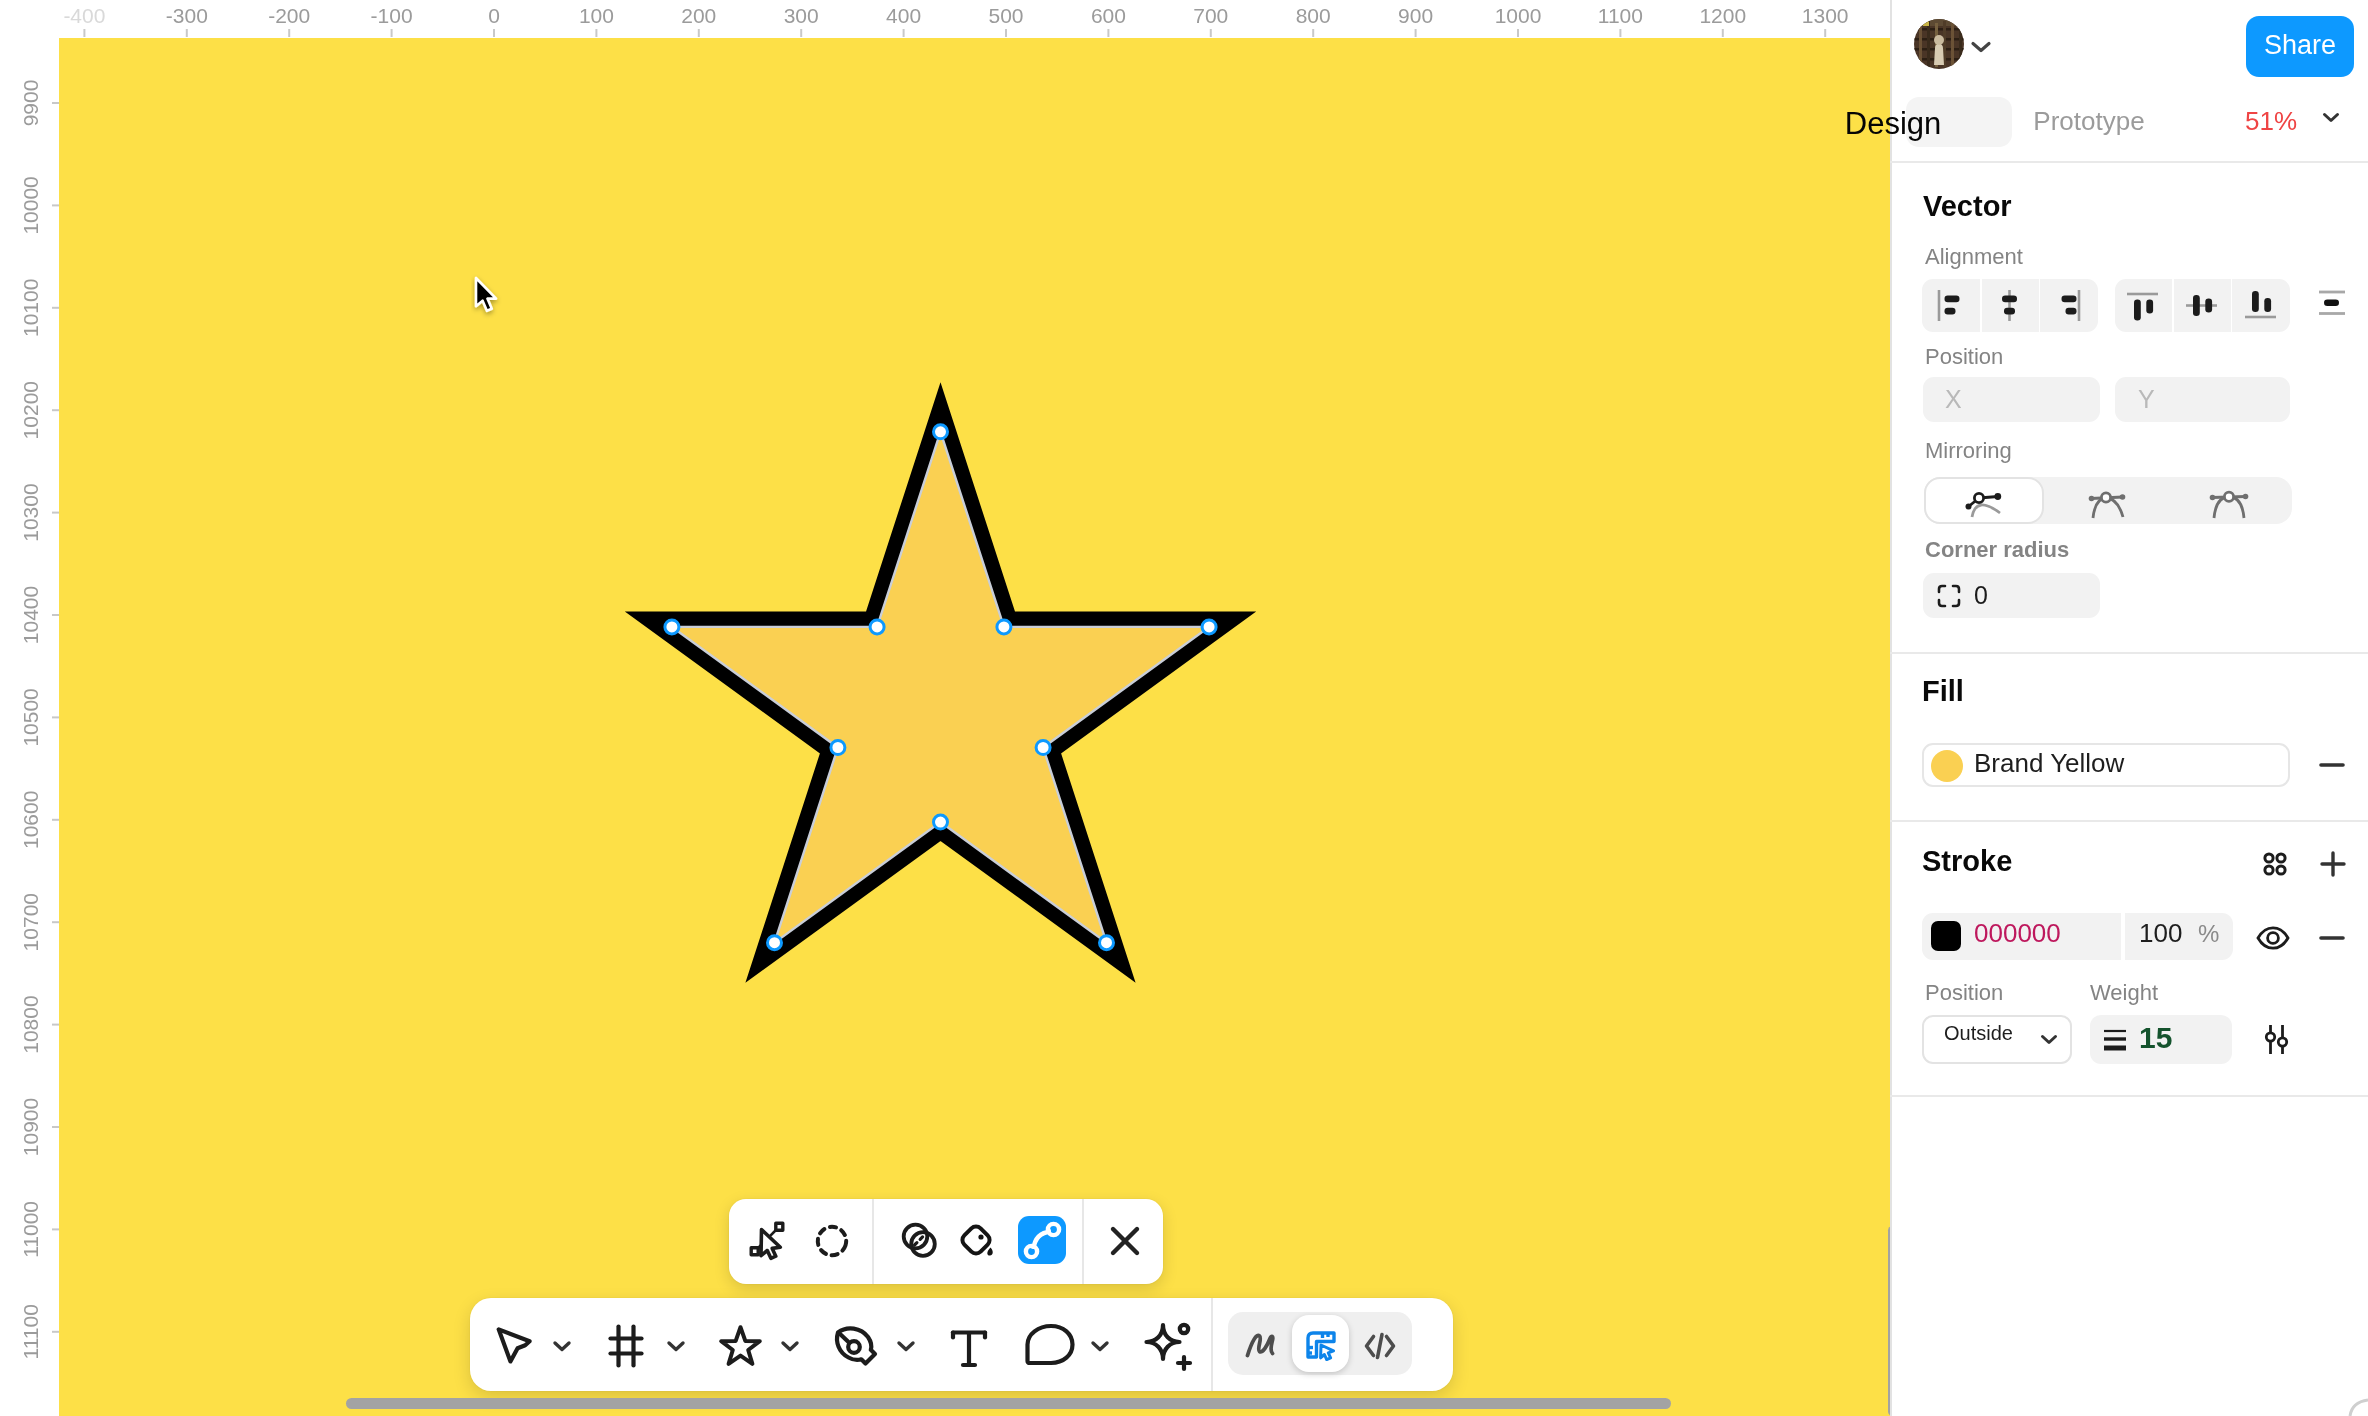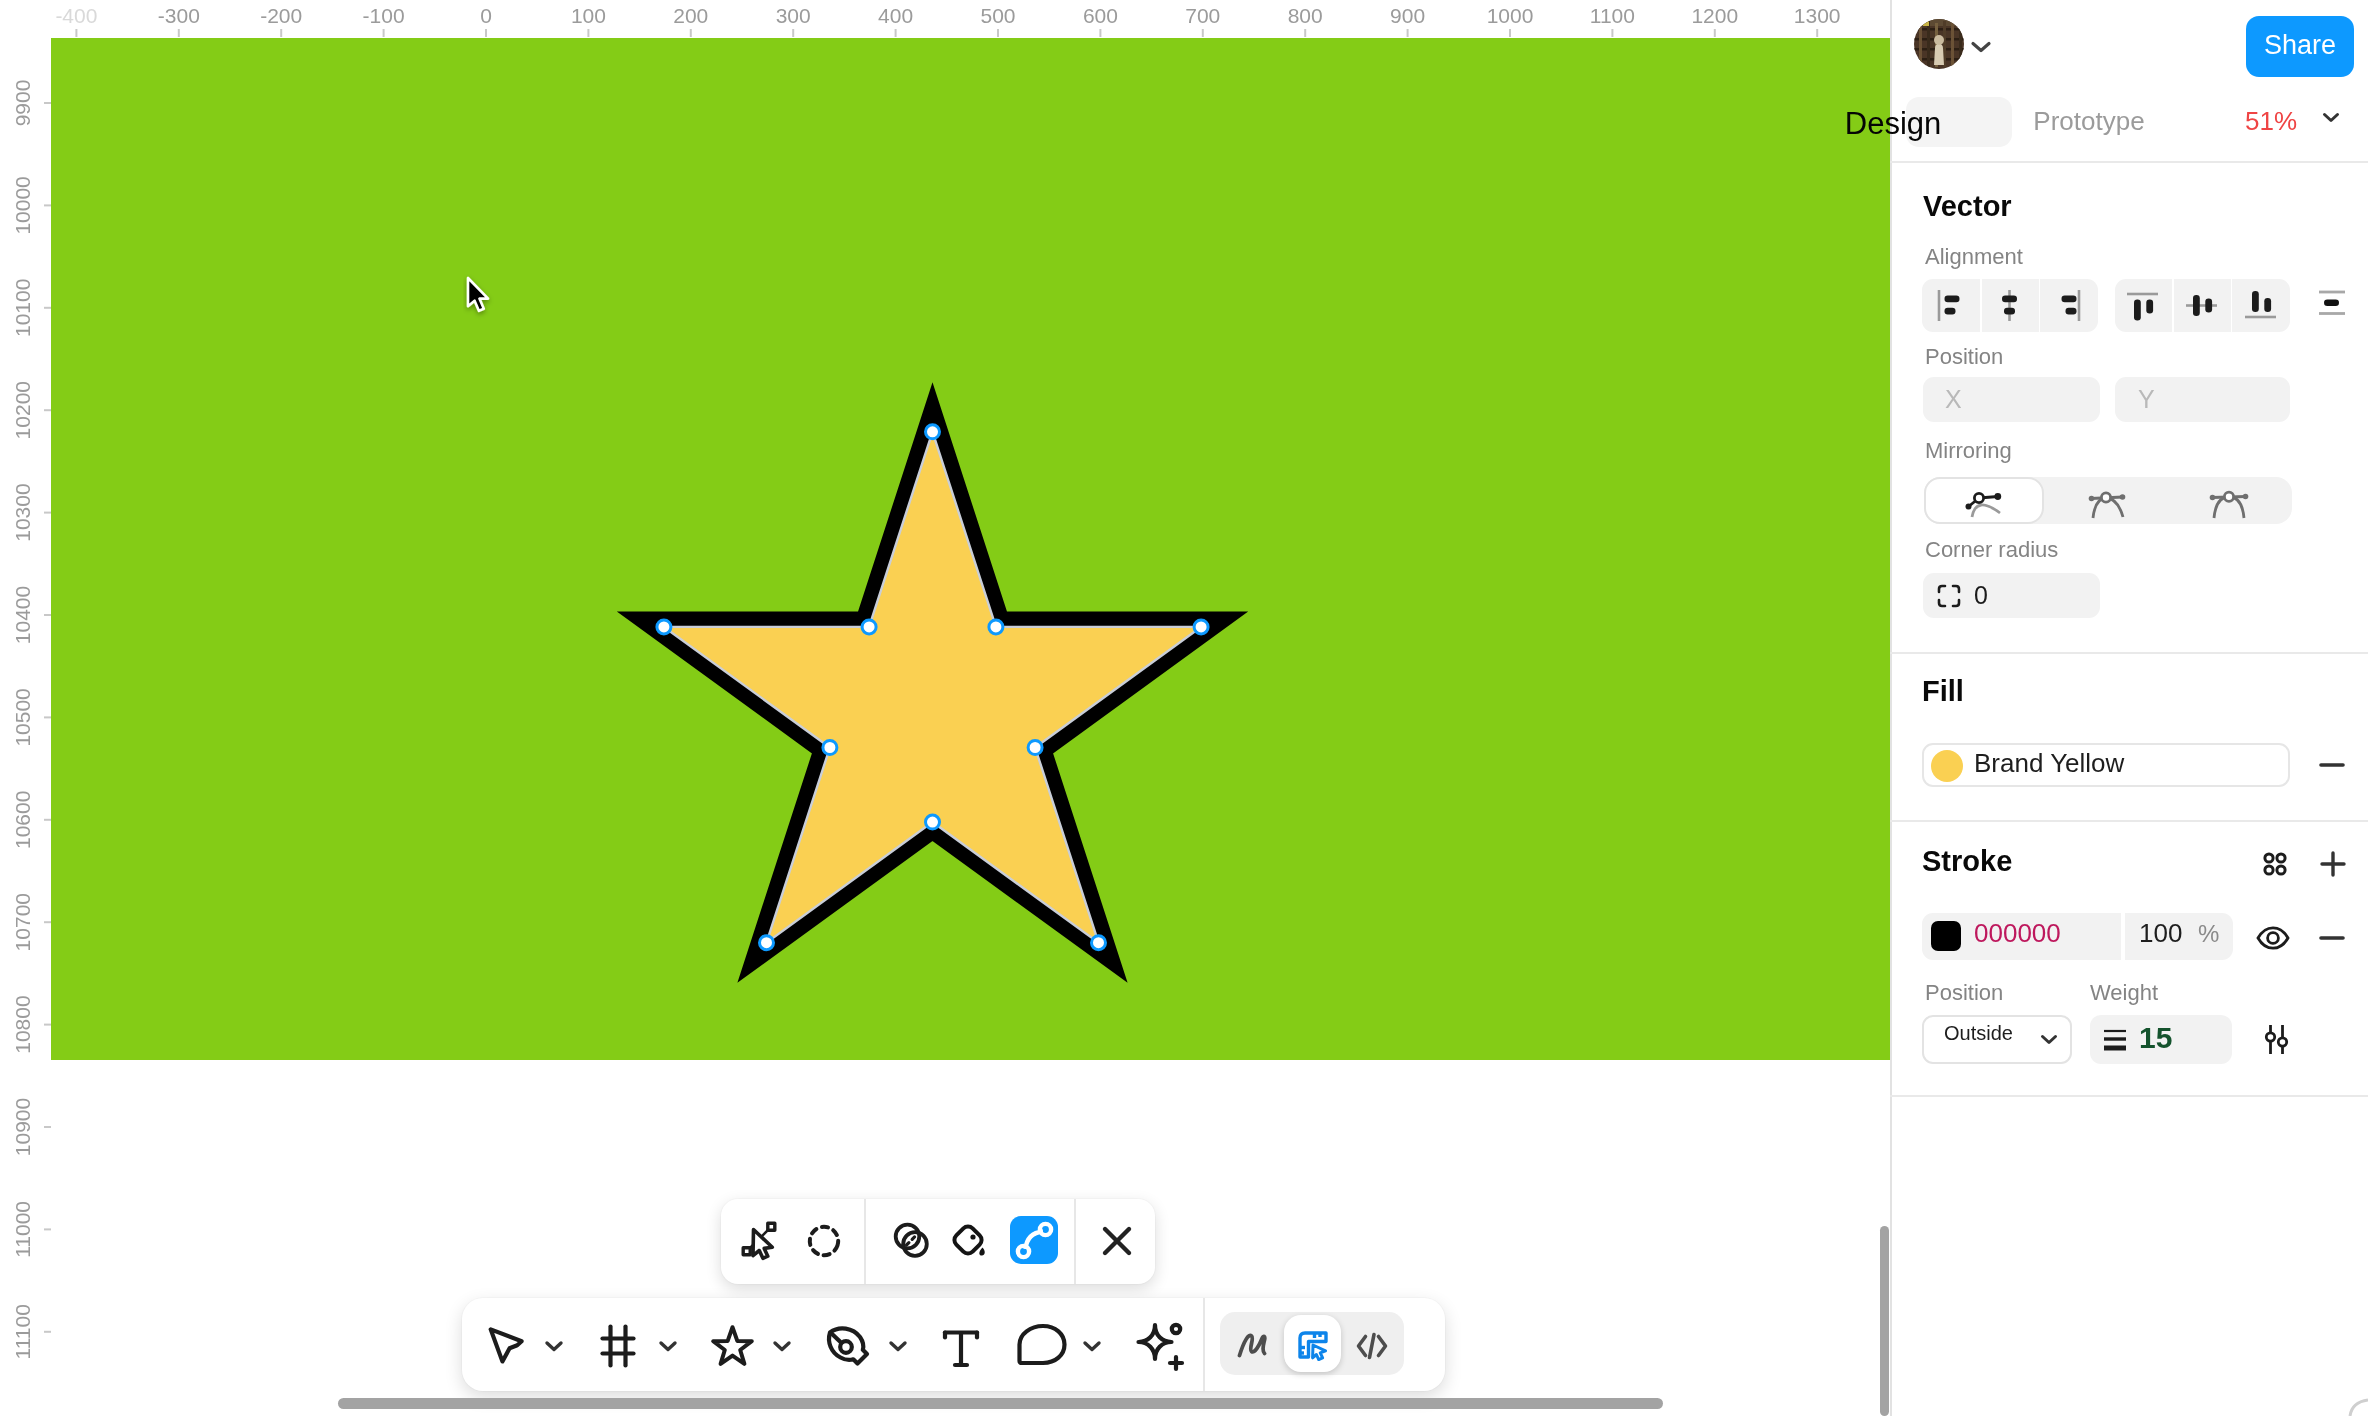--- a/index.html
+++ b/index.html
@@ -1,16 +1,16 @@
 <!DOCTYPE html>
 <html><head><meta charset="utf-8"><style>
 * {margin:0;padding:0;box-sizing:border-box}
 html,body {width:2368px;height:1416px;overflow:hidden;font-family:"Liberation Sans",sans-serif;background:#fff}
 #app {position:relative;width:2368px;height:1416px}
-#canvas {position:absolute;left:8px;top:0;width:1890px;height:1060px;background:#84cc16}
+#canvas {position:absolute;left:16px;top:0;width:1890px;height:1416px;background:#fde047}
 #panel {position:absolute;left:1890px;top:0;width:478px;height:1416px;background:#fff;border-left:2px solid #e2e2e2}
 </style></head>
 <body>
 <div id="app">
 <div id="canvas">
 <svg width="1890" height="1416" viewBox="0 0 1890 1416" style="position:absolute;left:0;top:0">
 <path d="M924.5,431.8 L987.9,626.9 L1193.1,626.9 L1027.1,747.5 L1090.5,942.7 L924.5,822.1 L758.5,942.7 L821.9,747.5 L655.9,626.9 L861.1,626.9 Z" fill="#FAD052" stroke="#000" stroke-width="30.6" paint-order="stroke" stroke-linejoin="miter" stroke-miterlimit="6"></path>
 <path d="M924.5,431.8 L987.9,626.9 L1193.1,626.9 L1027.1,747.5 L1090.5,942.7 L924.5,822.1 L758.5,942.7 L821.9,747.5 L655.9,626.9 L861.1,626.9 Z" fill="none" stroke="#c9ced8" stroke-width="2.4"></path>
 <circle cx="924.5" cy="431.8" r="7" fill="#fff" stroke="#0d99ff" stroke-width="3"></circle>
         <circle cx="987.9" cy="626.9" r="7" fill="#fff" stroke="#0d99ff" stroke-width="3"></circle>
@@ -334,21 +334,21 @@
     </svg>
     <svg width="44" height="47" viewBox="0 0 44 47" style="position:absolute;left:2207px;top:477px">
       <g fill="none" stroke="#6f6f6f" stroke-width="2.8">
         <path d="M7 41 Q9 20 22 19.5 Q35 20 37 41"></path>
         <line x1="5" y1="20.5" x2="39" y2="19.5"></line>
         <circle cx="5.5" cy="20.5" r="2.8" fill="#6f6f6f" stroke="none"></circle>
         <circle cx="38.5" cy="19.5" r="2.8" fill="#6f6f6f" stroke="none"></circle>
         <circle cx="22" cy="19.8" r="4.6" fill="#fff"></circle>
       </g>
     </svg>
-<div style="position:absolute;left:1925px;top:539.0px;font-size:22px;color:#848484;font-weight:400;line-height:1;letter-spacing:0px;white-space:nowrap">Corner radius</div>
+<div style="position:absolute;left:1925px;top:539.0px;font-size:22px;color:#848484;font-weight:700;line-height:1;letter-spacing:0px;white-space:nowrap">Corner radius</div>
 <div style="position:absolute;left:1922.7px;top:573px;width:177px;height:45px;background:#f2f2f2;border-radius:11px"></div>
 <svg width="26" height="26" viewBox="0 0 26 26" style="position:absolute;left:1936px;top:583px">
       <g fill="none" stroke="#1c1c1c" stroke-width="2.6" stroke-linecap="round">
         <path d="M3 9 L3 6 Q3 3 6 3 L9 3"></path>
         <path d="M17 3 L20 3 Q23 3 23 6 L23 9"></path>
         <path d="M23 17 L23 20 Q23 23 20 23 L17 23"></path>
         <path d="M9 23 L6 23 Q3 23 3 20 L3 17"></path>
       </g>
     </svg>
     <div style="position:absolute;left:1974px;top:582.5px;font-size:25px;color:#1b1b1b;font-weight:400;line-height:1;letter-spacing:0px;white-space:nowrap">0</div>

